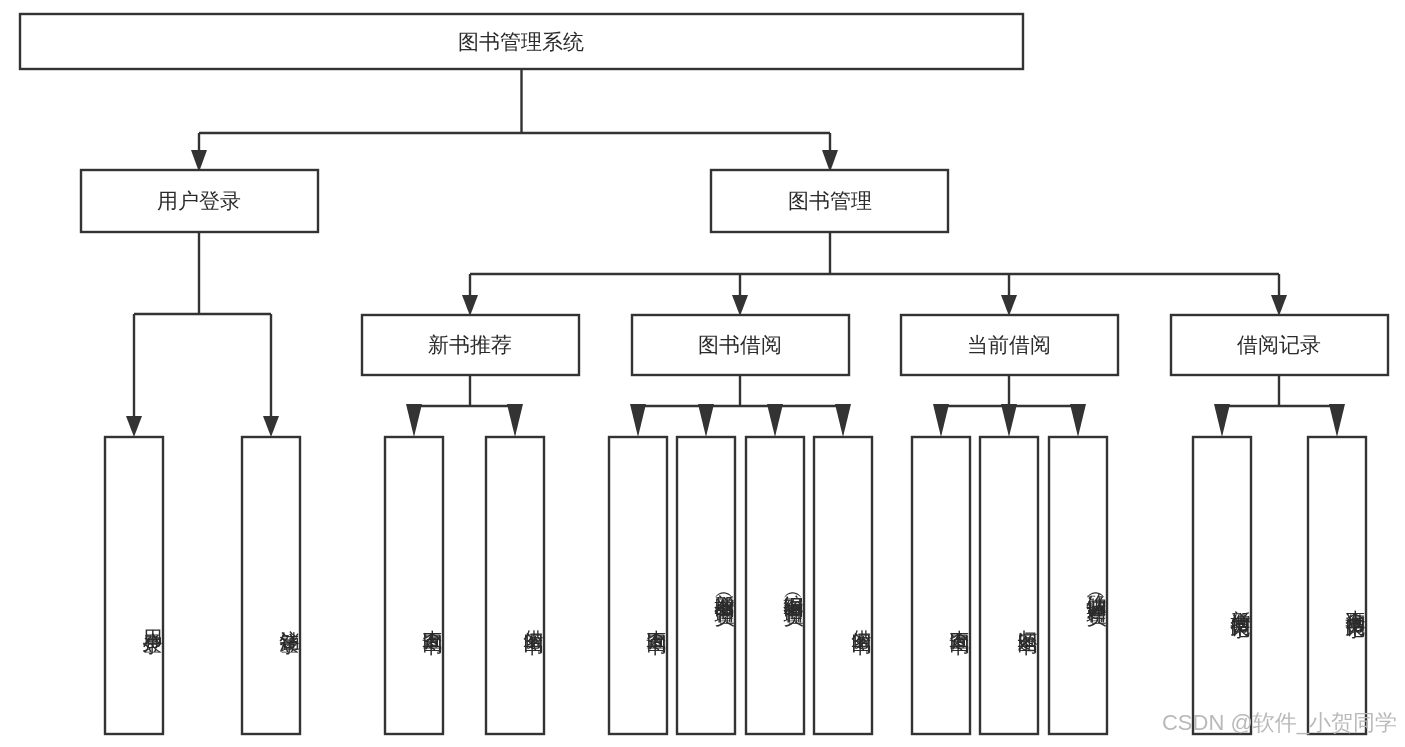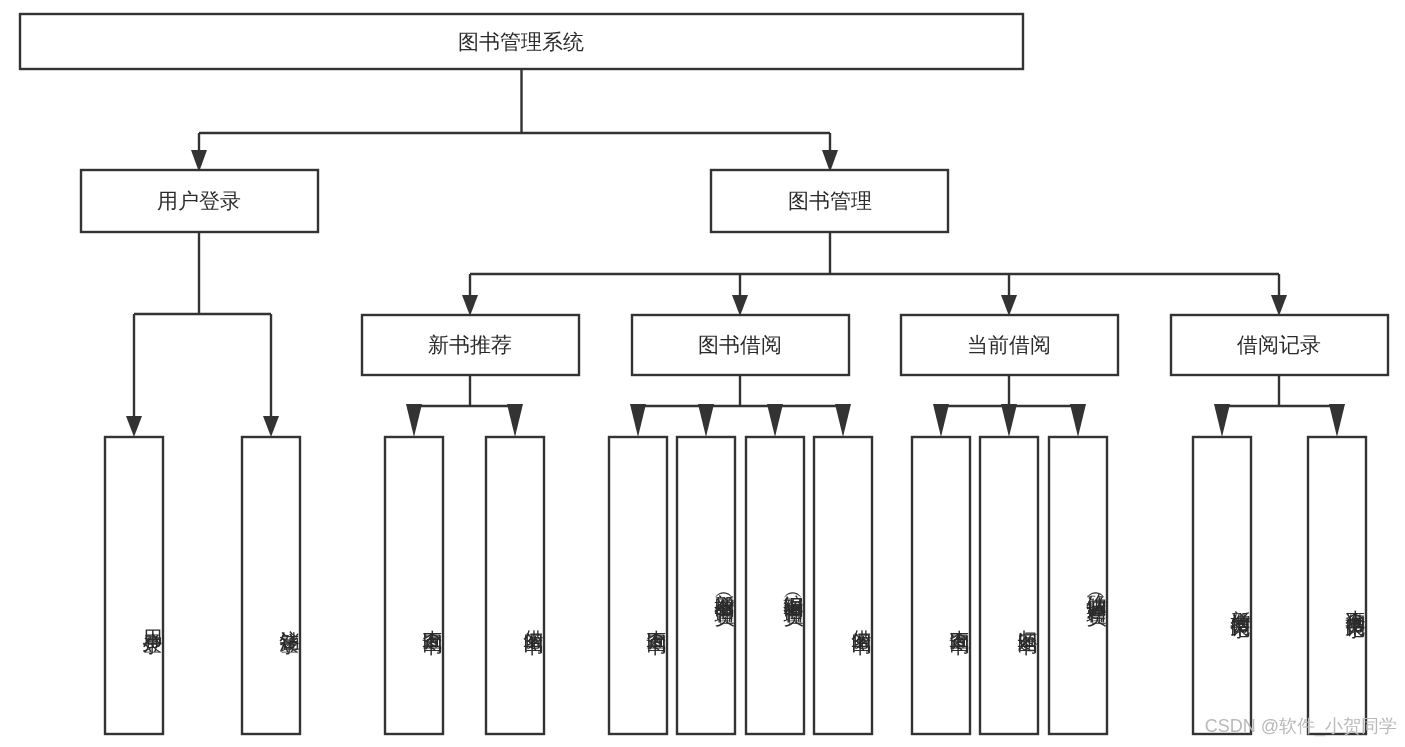--- a/index.html
+++ b/index.html
@@ -61,21 +61,21 @@
     display: flex;
     align-items: flex-start;
     justify-content: center;
     pointer-events: none;
   }
   .watermark {
     position: absolute;
     right: 8px;
     bottom: 4px;
     font-family: "Liberation Sans", "DejaVu Sans", sans-serif;
-    font-size: 18px;
+    font-size: 22px;
     color: #b9b9b9;
     white-space: nowrap;
   }
 </style>
 </head>
 <body>
 
 <div id="diagram-root">
 
   <svg class="diagram-canvas" viewBox="0 0 1405 747" xmlns="http://www.w3.org/2000/svg">

